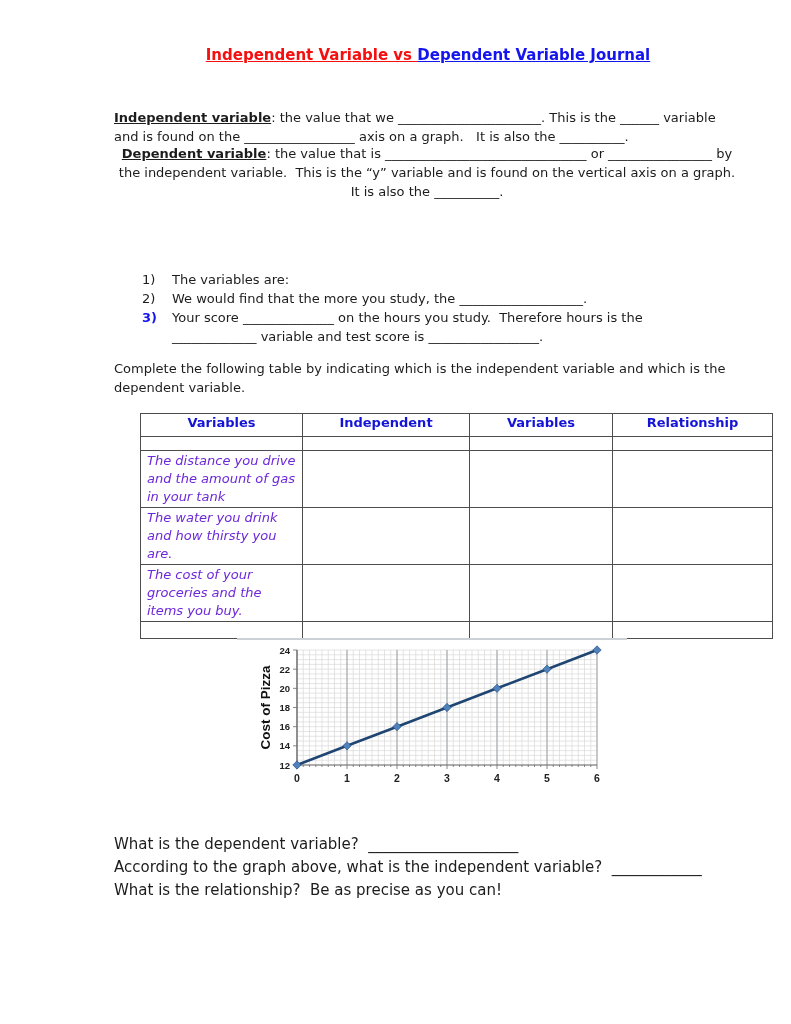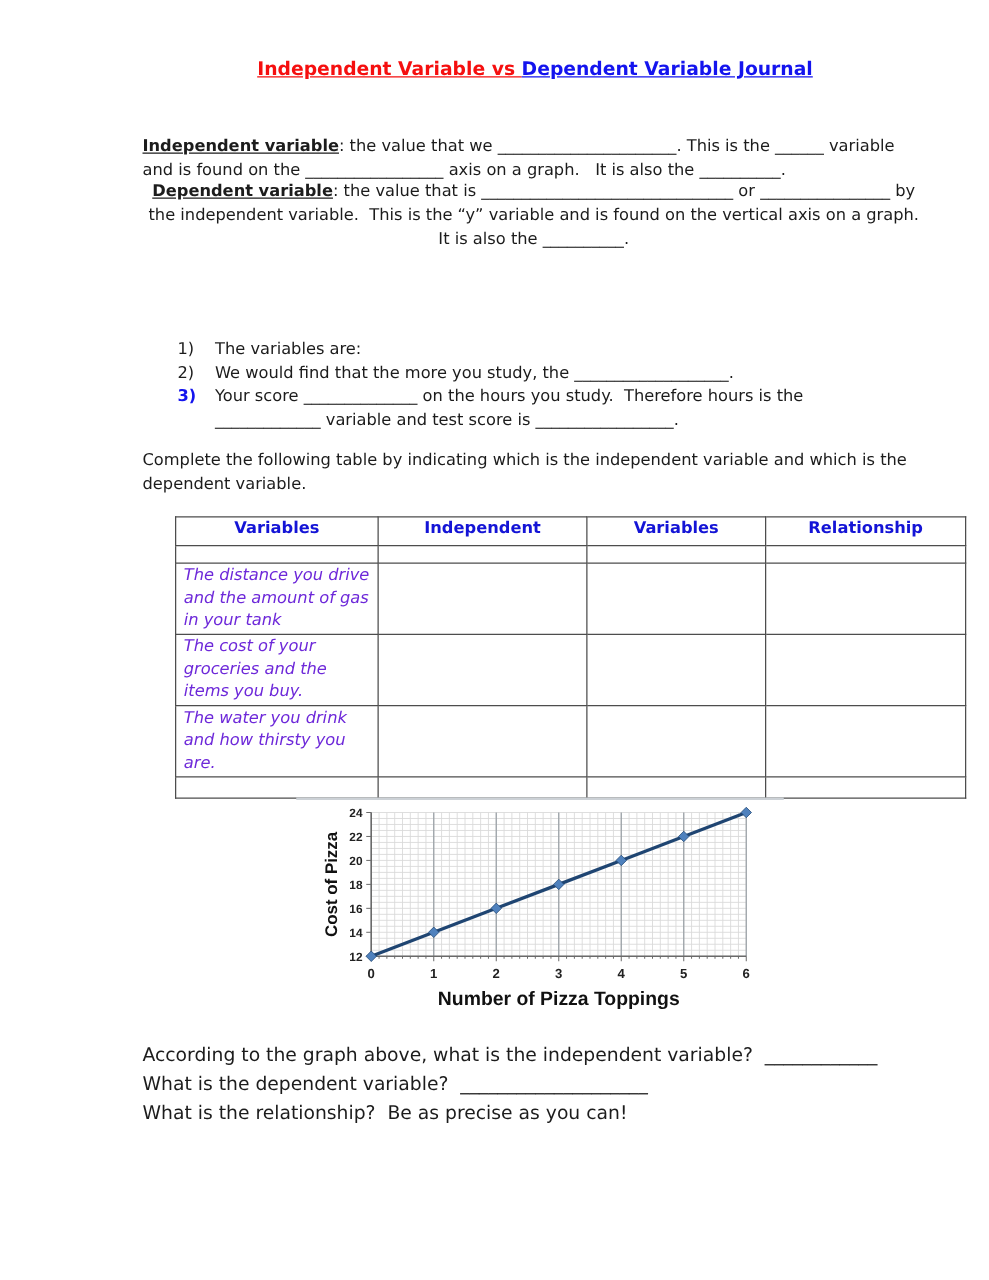--- a/index.html
+++ b/index.html
@@ -98,28 +98,28 @@
           <td></td>
           <td></td>
           <td></td>
     </tr>
     <tr style="height:54px;">
       <td class="vcell">The distance you drive and the amount of gas in your tank</td>
       <td></td>
       <td></td>
       <td></td>
     </tr>
+    <tr style="height:36px;">
+      <td class="vcell">The water you drink and how thirsty you are.</td>
+      <td></td>
+      <td></td>
+      <td></td>
+    </tr>
     <tr style="height:53px;">
       <td class="vcell">The cost of your groceries and the items you buy.</td>
-      <td></td>
-      <td></td>
-      <td></td>
-    </tr>
-    <tr style="height:36px;">
-      <td class="vcell">The water you drink and how thirsty you are.</td>
       <td></td>
       <td></td>
       <td></td>
     </tr>
     <tr class="row-end">
       <td></td>
           <td></td>
           <td></td>
           <td></td>
     </tr>
@@ -286,22 +286,21 @@
         <text x="50" y="32.666666666666664" text-anchor="end" fill="#222222" font-family="Liberation Sans, sans-serif" font-size="9.5" font-weight="600">22</text>
         <text x="50" y="13.5" text-anchor="end" fill="#222222" font-family="Liberation Sans, sans-serif" font-size="9.5" font-weight="600">24</text>
         <text x="57" y="142" text-anchor="middle" fill="#222222" font-family="Liberation Sans, sans-serif" font-size="10.5" font-weight="600">0</text>
         <text x="107" y="142" text-anchor="middle" fill="#222222" font-family="Liberation Sans, sans-serif" font-size="10.5" font-weight="600">1</text>
         <text x="157" y="142" text-anchor="middle" fill="#222222" font-family="Liberation Sans, sans-serif" font-size="10.5" font-weight="600">2</text>
         <text x="207" y="142" text-anchor="middle" fill="#222222" font-family="Liberation Sans, sans-serif" font-size="10.5" font-weight="600">3</text>
         <text x="257" y="142" text-anchor="middle" fill="#222222" font-family="Liberation Sans, sans-serif" font-size="10.5" font-weight="600">4</text>
         <text x="307" y="142" text-anchor="middle" fill="#222222" font-family="Liberation Sans, sans-serif" font-size="10.5" font-weight="600">5</text>
         <text x="357" y="142" text-anchor="middle" fill="#222222" font-family="Liberation Sans, sans-serif" font-size="10.5" font-weight="600">6</text>
       </svg>
-    <div class="xlabel">Number of Pizza Toppings</div>
   </div>
 
   <div class="questions">
+    <div class="qline">What is the dependent variable?  ____________________</div>
     <div class="qline">According to the graph above, what is the independent variable?  ____________</div>
-    <div class="qline">What is the dependent variable?  ____________________</div>
     <div class="qline">What is the relationship?  Be as precise as you can!</div>
   </div>
 
 </div>
 
 </body></html>

